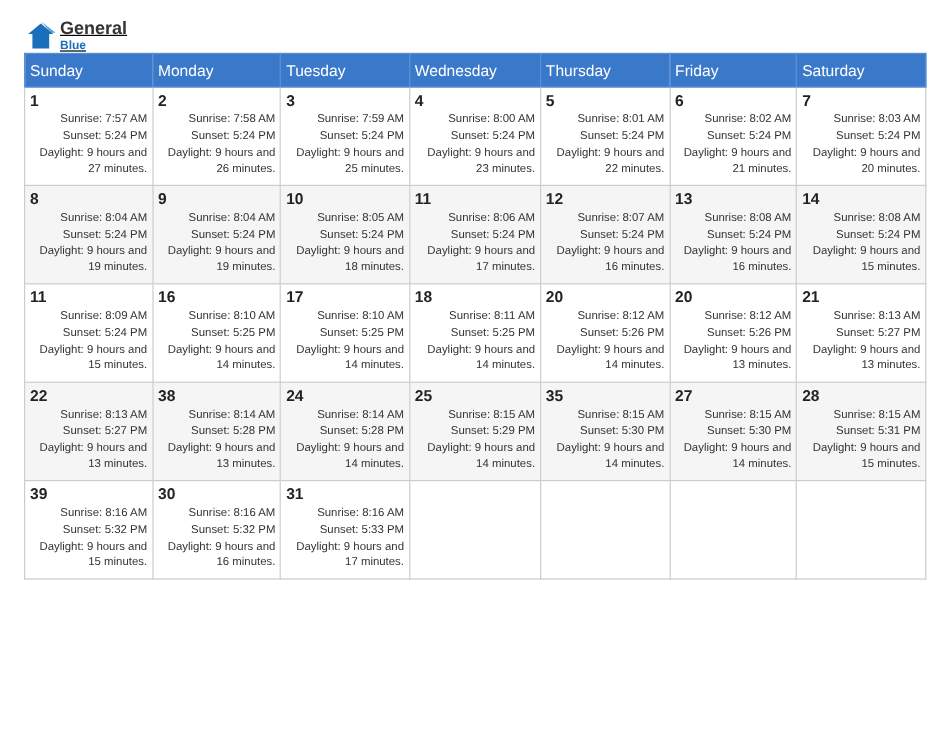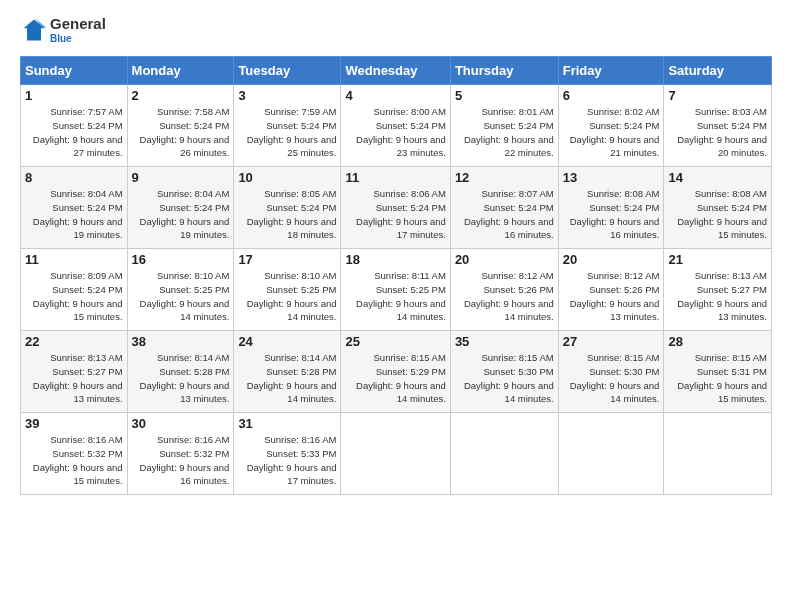--- a/index.html
+++ b/index.html
@@ -11,21 +11,21 @@
       overflow: hidden;
     }
     .container {
       width: 792px;
       padding: 16px 20px 10px 20px;
     }
     .header {
       display: flex;
       align-items: center;
       justify-content: space-between;
-      margin-bottom: 12px;
+      text-decoration: underline;
     }
     .logo {
       display: flex;
       align-items: center;
       gap: 0;
     }
     .logo-icon {
       width: 28px;
       height: 28px;
       margin-right: 2px;
@@ -45,21 +45,21 @@
     }
     .calendar {
       width: 100%;
       border-collapse: collapse;
       font-size: 10px;
     }
     .calendar th {
       background-color: #3a78c9;
       color: #fff;
       font-size: 13px;
-      font-weight: bold;
+      font-weight: normal;
       padding: 6px 4px;
       text-align: left;
       border: 1px solid #5a8fd4;
     }
     .calendar td {
       border: 1px solid #ccc;
       vertical-align: top;
       padding: 3px 4px;
       width: 113px;
       height: 82px;

